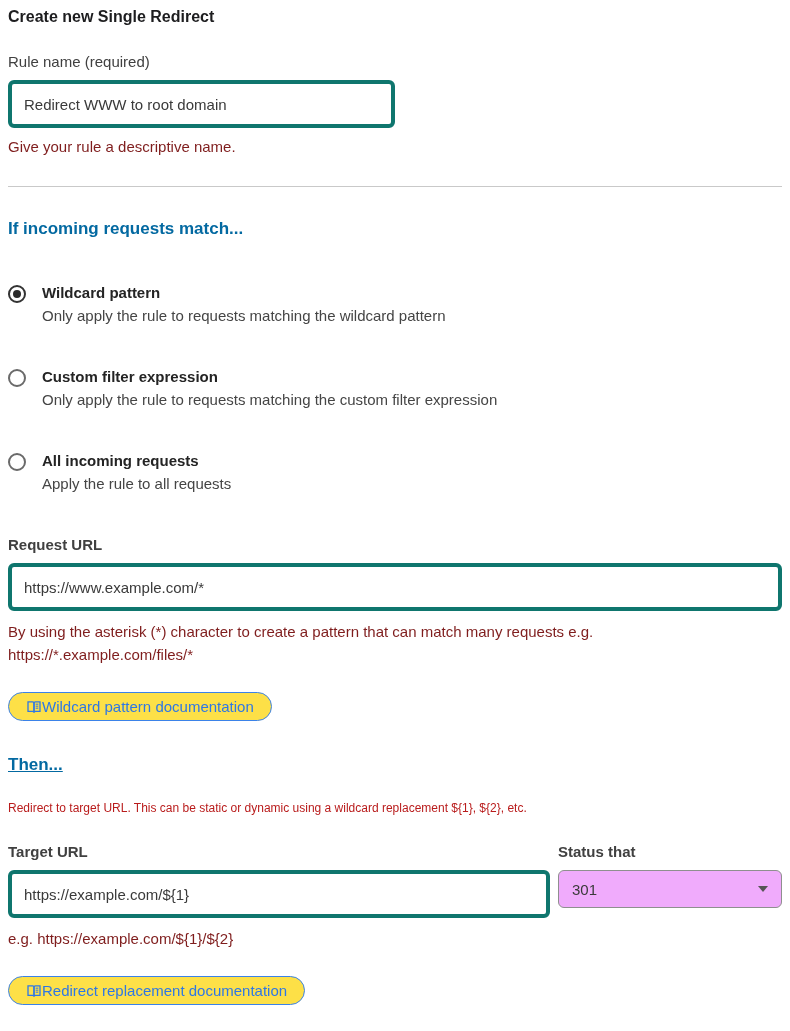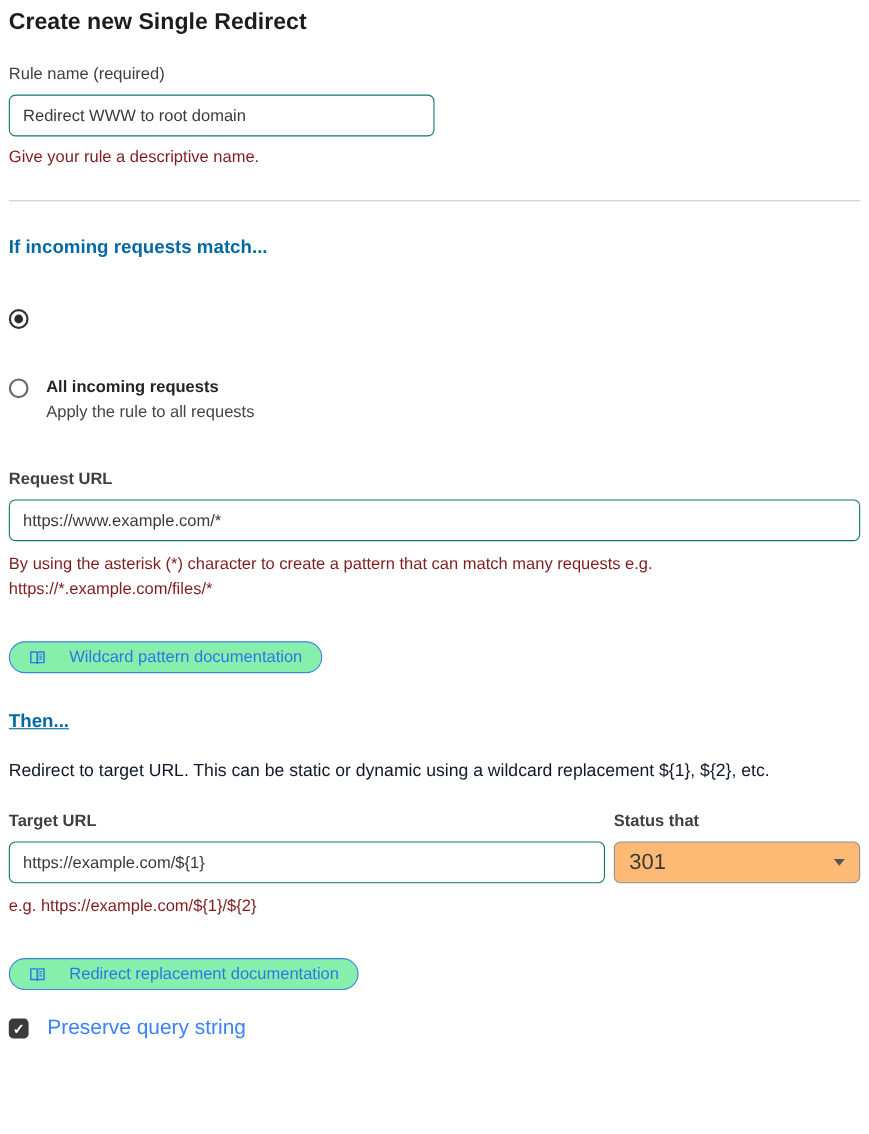--- a/index.html
+++ b/index.html
@@ -5,34 +5,34 @@
   * { box-sizing: border-box; margin: 0; padding: 0; }
   html, body { background: #ffffff; }
   body {
     width: 790px;
     min-height: 1031px;
     padding: 6px 8px 8px 8px;
     font-family: "Liberation Sans", sans-serif;
     color: #2b2b2b;
   }
   .page-title {
-    font-size: 21px;
+    font-size: 16px;
     font-weight: 700;
     color: #1d1d1f;
     margin-top: 2px;
   }
   .field-label {
     font-size: 15px;
     color: #404040;
   }
   .field-label.strong { font-weight: 600; }
   .text-input {
     display: block;
-    height: 38px;
-    border: 1px solid #0f766e;
+    height: 48px;
+    border: 4px solid #0f766e;
     border-radius: 6px;
     padding: 0 12px;
     font-family: "Liberation Sans", sans-serif;
     font-size: 15px;
     color: #3a3a3a;
     background: #fff;
     outline: none;
     width: 100%;
   }
   .help-text {
@@ -87,58 +87,58 @@
     font-size: 15px;
     color: #454545;
     margin-top: 6px;
   }
   .request-url-block { margin-top: 0; }
   .request-url-block .text-input { margin-top: 9px; }
   .request-url-block .help-text { margin-top: 9px; }
   .doc-pill {
     display: inline-flex;
     align-items: center;
-    gap: 21px;
+    gap: 0;
     height: 29px;
     padding: 0 17px;
     border: 1.5px solid #3b82e8;
     border-radius: 15px;
-    background: #86efac;
+    background: #fde047;
     color: #2e77e5;
     font-family: "Liberation Sans", sans-serif;
     font-size: 15px;
     cursor: pointer;
-    margin-top: 36px;
+    margin-top: 26px;
   }
   .doc-pill svg { flex: 0 0 auto; }
   .then-heading { margin-top: 34px; text-decoration: underline; }
   .then-desc {
     margin-top: 26px;
-    font-size: 16px;
-    color: #0f172a;
+    font-size: 12px;
+    color: #b91c1c;
   }
   .target-row {
     display: flex;
     gap: 8px;
     margin-top: 28px;
   }
   .target-col { flex: 1 1 auto; }
   .status-col { flex: 0 0 224px; }
   .target-row .text-input { margin-top: 9px; }
   .select-box {
     margin-top: 9px;
     height: 38px;
     border: 1px solid #8f8f8f;
     border-radius: 6px;
-    background: #fdba74;
+    background: #f0abfc;
     display: flex;
     align-items: center;
     justify-content: space-between;
     padding: 0 13px;
-    font-size: 20px;
+    font-size: 15px;
     color: #3a3a3a;
     cursor: pointer;
   }
   .caret-down {
     width: 0; height: 0;
     border-left: 5px solid transparent;
     border-right: 5px solid transparent;
     border-top: 6px solid #555555;
   }
   .eg-help { margin-top: 9px; }
@@ -185,22 +185,33 @@
 </div>
 
 <hr class="divider">
 
 <h2 class="section-heading match-heading">If incoming requests match...</h2>
 
 <div class="radio-group">
 
   <div class="radio-item">
     <span class="radio-circle checked"></span>
-  </div>
-
+    <span>
+      <div class="radio-label">Wildcard pattern</div>
+      <div class="radio-desc">Only apply the rule to requests matching the wildcard pattern</div>
+    </span>
+  </div>
+
+  <div class="radio-item">
+    <span class="radio-circle"></span>
+    <span>
+      <div class="radio-label">Custom filter expression</div>
+      <div class="radio-desc">Only apply the rule to requests matching the custom filter expression</div>
+    </span>
+  </div>
 
   <div class="radio-item">
     <span class="radio-circle"></span>
     <span>
       <div class="radio-label">All incoming requests</div>
       <div class="radio-desc">Apply the rule to all requests</div>
     </span>
   </div>
 
 </div>

